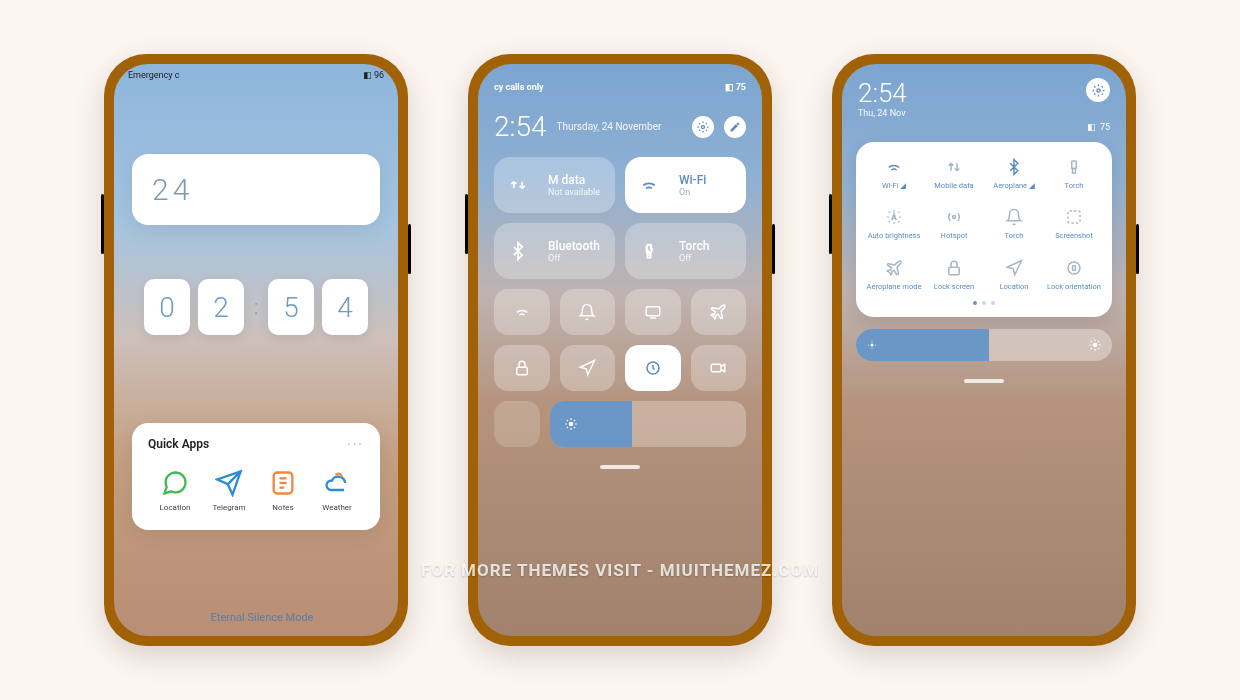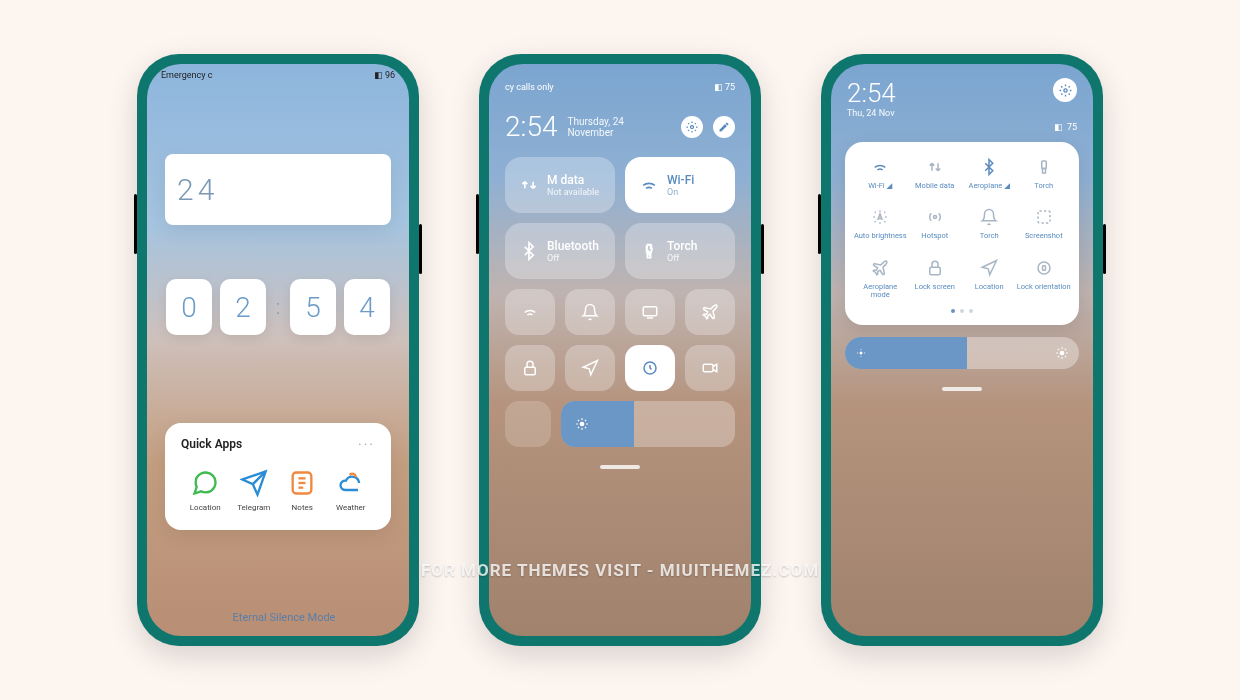--- a/index.html
+++ b/index.html
@@ -11,23 +11,23 @@
     position: relative;
     overflow: hidden;
   }
   .phones {
     display: flex;
     justify-content: center;
     gap: 60px;
     padding-top: 54px;
   }
   .phone {
-    width: 282px;
+    width: 304px;
     height: 592px;
-    background: #0f766e;
+    background: #a16207;
     border-radius: 42px;
     padding: 10px;
     position: relative;
     box-shadow: 0 10px 30px rgba(0,0,0,0.15);
   }
   .phone::before, .phone::after {
     content: "";
     position: absolute;
     background: #000;
     border-radius: 3px;
@@ -47,22 +47,22 @@
     background: linear-gradient(180deg, #8db5dc 0%, #a5c4e0 28%, #cec0bb 48%, #c49e80 70%, #b88e75 100%);
   }
   
   .p1 .statusbar {
     display:flex; justify-content:space-between; align-items:center;
     padding: 6px 14px 0; font-size: 9px; color:#222;
   }
   .date-card {
     margin: 74px 18px 0;
     background: #fff;
-    border-radius: 8px;
-    padding: 18px 12px;
+    border-radius: 16px;
+    padding: 18px 20px;
     display:flex; align-items:center; gap: 26px;
     box-shadow: 0 6px 20px rgba(0,0,0,0.08);
   }
   .date-num { font-size: 30px; font-weight: 300; color:#7b99b5; letter-spacing: 4px;}
   .date-right { flex:1; }
   .date-day { font-size: 13px; font-weight: 600; color:#222; margin-bottom: 4px;}
   .date-sub { font-size: 10px; color:#888;}
   .clock-row {
     margin: 54px 18px 0;
     display:flex; align-items:center; justify-content:center; gap: 8px;
@@ -89,32 +89,32 @@
   .theme-name{
     position:absolute;bottom:12px;left:12px;right:0;text-align:center;
     font-size:11px;color:#5a7fa8;
   }
   
   .p2 .screen, .p3 .screen {
     background: linear-gradient(180deg, #7ba5d0 0%, #8fb0d3 20%, #bfb3b0 40%, #b5937d 60%, #a0826d 100%);
   }
   .p2 .topbar {
     display:flex;justify-content:space-between;align-items:center;
-    padding:18px 16px 0;font-size:9px;color:#fff;
+    padding:18px 16px 0;font-size:9px;color:#fff;font-weight:bold;
   }
   .cc-head {
     display:flex;align-items:center;gap:10px;padding:18px 16px 14px;color:#fff;
   }
   .cc-time{font-size:28px;font-weight:300;}
   .cc-date{font-size:10px;opacity:.9;flex:1;}
   .cc-hbtn{width:22px;height:22px;border-radius:11px;background:#fff;display:flex;align-items:center;justify-content:center;}
   .cc-grid{padding:0 16px;display:grid;grid-template-columns:1fr 1fr;gap:10px;}
   .cc-tile{
     background:rgba(255,255,255,0.28);border-radius:16px;
-    padding:12px 14px;display:flex;align-items:center;gap:8px;min-height:56px;
+    padding:12px 14px;display:flex;align-items:center;gap:20px;min-height:56px;
     color:#fff;
   }
   .cc-tile.on{background:#fff;color:#5a8cc0;}
   .cc-tile.on .cc-sub{color:#7aa3c8;}
   .cc-ico{width:20px;height:20px;flex-shrink:0;}
   .cc-txt{display:flex;flex-direction:column;}
   .cc-main{font-size:12px;font-weight:500;}
   .cc-sub{font-size:9px;opacity:.85;}
   .cc-small-grid{
     padding:10px 16px 0;display:grid;grid-template-columns:repeat(4,1fr);gap:10px;

